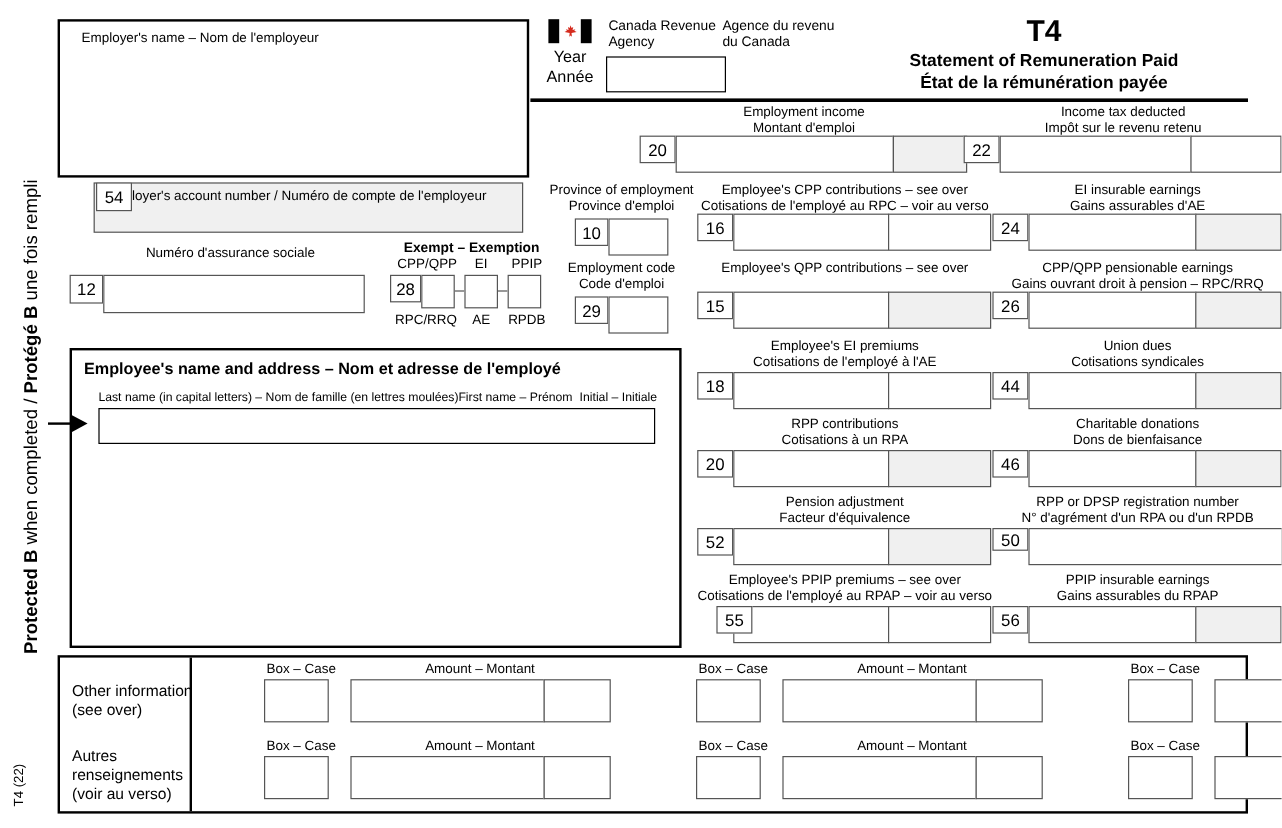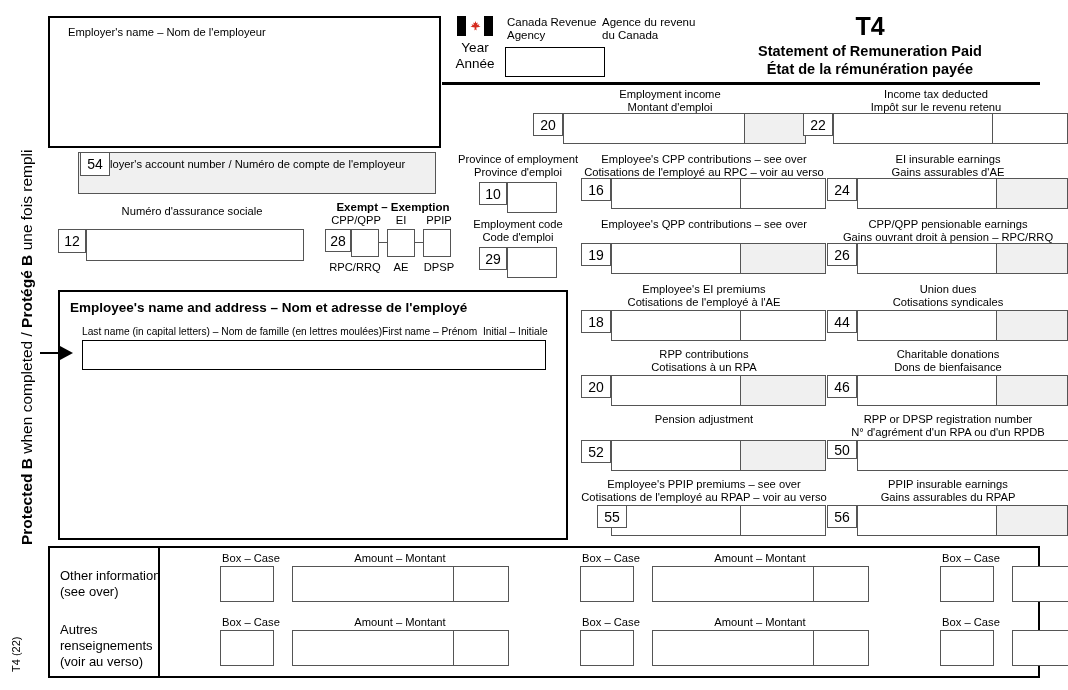--- a/index.html
+++ b/index.html
@@ -93,21 +93,21 @@
 <div class="abs numtag" style="left:325px;top:229px;width:26px;height:23px;">28</div>
 
 <div class="abs fbox" style="left:351px;top:229px;width:28px;height:28px;"></div>
 <div class="abs" style="left:379px;top:242px;width:8px;height:1.4px;background:#555;"></div>
 <div class="abs fbox" style="left:387px;top:229px;width:28px;height:28px;"></div>
 <div class="abs" style="left:415px;top:242px;width:8px;height:1.4px;background:#555;"></div>
 <div class="abs fbox" style="left:423px;top:229px;width:28px;height:28px;"></div>
 
 <div class="abs lbl" style="left:328px;top:261px;width:54px;">RPC/RRQ</div>
 <div class="abs lbl" style="left:386px;top:261px;width:30px;">AE</div>
-<div class="abs lbl" style="left:420px;top:261px;width:38px;">DPSP</div>
+<div class="abs lbl" style="left:420px;top:261px;width:38px;">RPDB</div>
 
 <div class="abs bigbox" style="left:58px;top:290px;width:510px;height:250px;">
   <div class="abs" style="left:10px;top:8px;font-size:13.5px;font-weight:bold;white-space:nowrap;">Employee's name and address – Nom et adresse de l'employé</div>
   <div class="abs lbl-l" style="left:22px;top:34px;font-size:10.2px;">Last name (in capital letters) – Nom de famille (en lettres moulées)</div>
   <div class="abs lbl-l" style="left:322px;top:34px;font-size:10.2px;">First name – Prénom</div>
   <div class="abs lbl-l" style="left:423px;top:34px;font-size:10.2px;">Initial – Initiale</div>
   <div class="abs innerbox" style="left:22px;top:48px;width:464px;height:30px;">
     <div class="abs" style="left:6px;top:7px;font-size:12px;"></div>
   </div>
   <div class="abs" style="left:22px;top:84px;width:464px;height:150px;">
@@ -183,21 +183,21 @@
     <div class="abs numtag" style="left: 581px; top: 178px; width: 30px; height: 23px;">16</div>
     <div class="abs fbox" style="left: 611px; top: 178px; width: 130px; height: 31px;">
       <div class="abs" style="right: 6px; top: 7px; font-size: 12px;"></div>
     </div>
     <div class="abs fbox" style="left: 739.6px; top: 178px; width: 86px; height: 31px;">
       <div class="abs" style="left: 6px; top: 7px; font-size: 12px;"></div>
     </div>
     <div class="abs lbl" style="left: 521px; top: 218px; width: 366px;">
       <div>Employee's QPP contributions – see over</div>
     </div>
-    <div class="abs numtag" style="left: 581px; top: 243px; width: 30px; height: 23px;">19</div>
+    <div class="abs numtag" style="left: 581px; top: 243px; width: 30px; height: 23px;">15</div>
     <div class="abs fbox" style="left: 611px; top: 243px; width: 130px; height: 31px;">
       <div class="abs" style="right: 6px; top: 7px; font-size: 12px;"></div>
     </div>
     <div class="abs fbox shade" style="left: 739.6px; top: 243px; width: 86px; height: 31px;">
       <div class="abs" style="left: 6px; top: 7px; font-size: 12px;"></div>
     </div>
     <div class="abs lbl" style="left: 521px; top: 283px; width: 366px;">
       <div>Employee's EI premiums</div>
       <div>Cotisations de l'employé à l'AE</div>
     </div>
@@ -214,20 +214,21 @@
     </div>
     <div class="abs numtag" style="left: 581px; top: 375px; width: 30px; height: 23px;">20</div>
     <div class="abs fbox" style="left: 611px; top: 375px; width: 130px; height: 31px;">
       <div class="abs" style="right: 6px; top: 7px; font-size: 12px;"></div>
     </div>
     <div class="abs fbox shade" style="left: 739.6px; top: 375px; width: 86px; height: 31px;">
       <div class="abs" style="left: 6px; top: 7px; font-size: 12px;"></div>
     </div>
     <div class="abs lbl" style="left: 521px; top: 413px; width: 366px;">
       <div>Pension adjustment</div>
+      <div>Facteur d'équivalence</div>
     </div>
     <div class="abs numtag" style="left: 581px; top: 440px; width: 30px; height: 23px;">52</div>
     <div class="abs fbox" style="left: 611px; top: 440px; width: 130px; height: 31px;">
       <div class="abs" style="right: 6px; top: 7px; font-size: 12px;"></div>
     </div>
     <div class="abs fbox shade" style="left: 739.6px; top: 440px; width: 86px; height: 31px;">
       <div class="abs" style="left: 6px; top: 7px; font-size: 12px;"></div>
     </div>
     <div class="abs lbl" style="left: 521px; top: 478px; width: 366px;">
       <div>Employee's PPIP premiums – see over</div>

